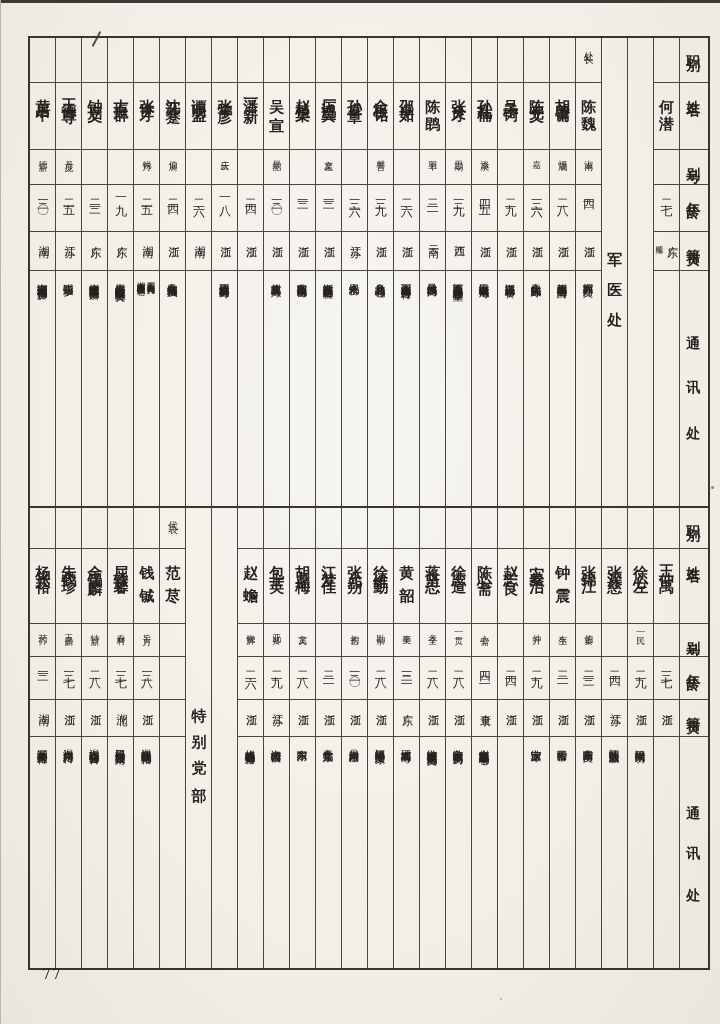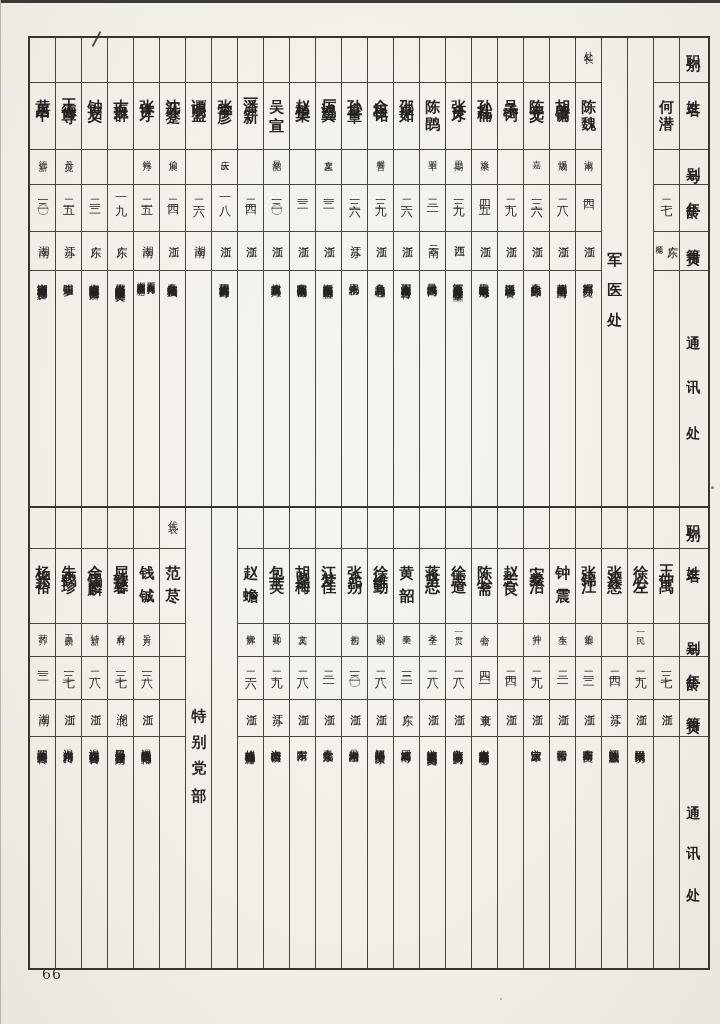--- a/index.html
+++ b/index.html
@@ -1133,14 +1133,14 @@
           <div class="cell c-origin hl">
             <span class="v">籍贯</span>
           </div>
           <div class="cell c-address hl">
             <span class="v">通讯处</span>
           </div>
         </div>
       </div>
     </div>
 
-  <div class="page-number">66</div>
+  <div class="page-number">77</div>
 </div>
 
 </body></html>

